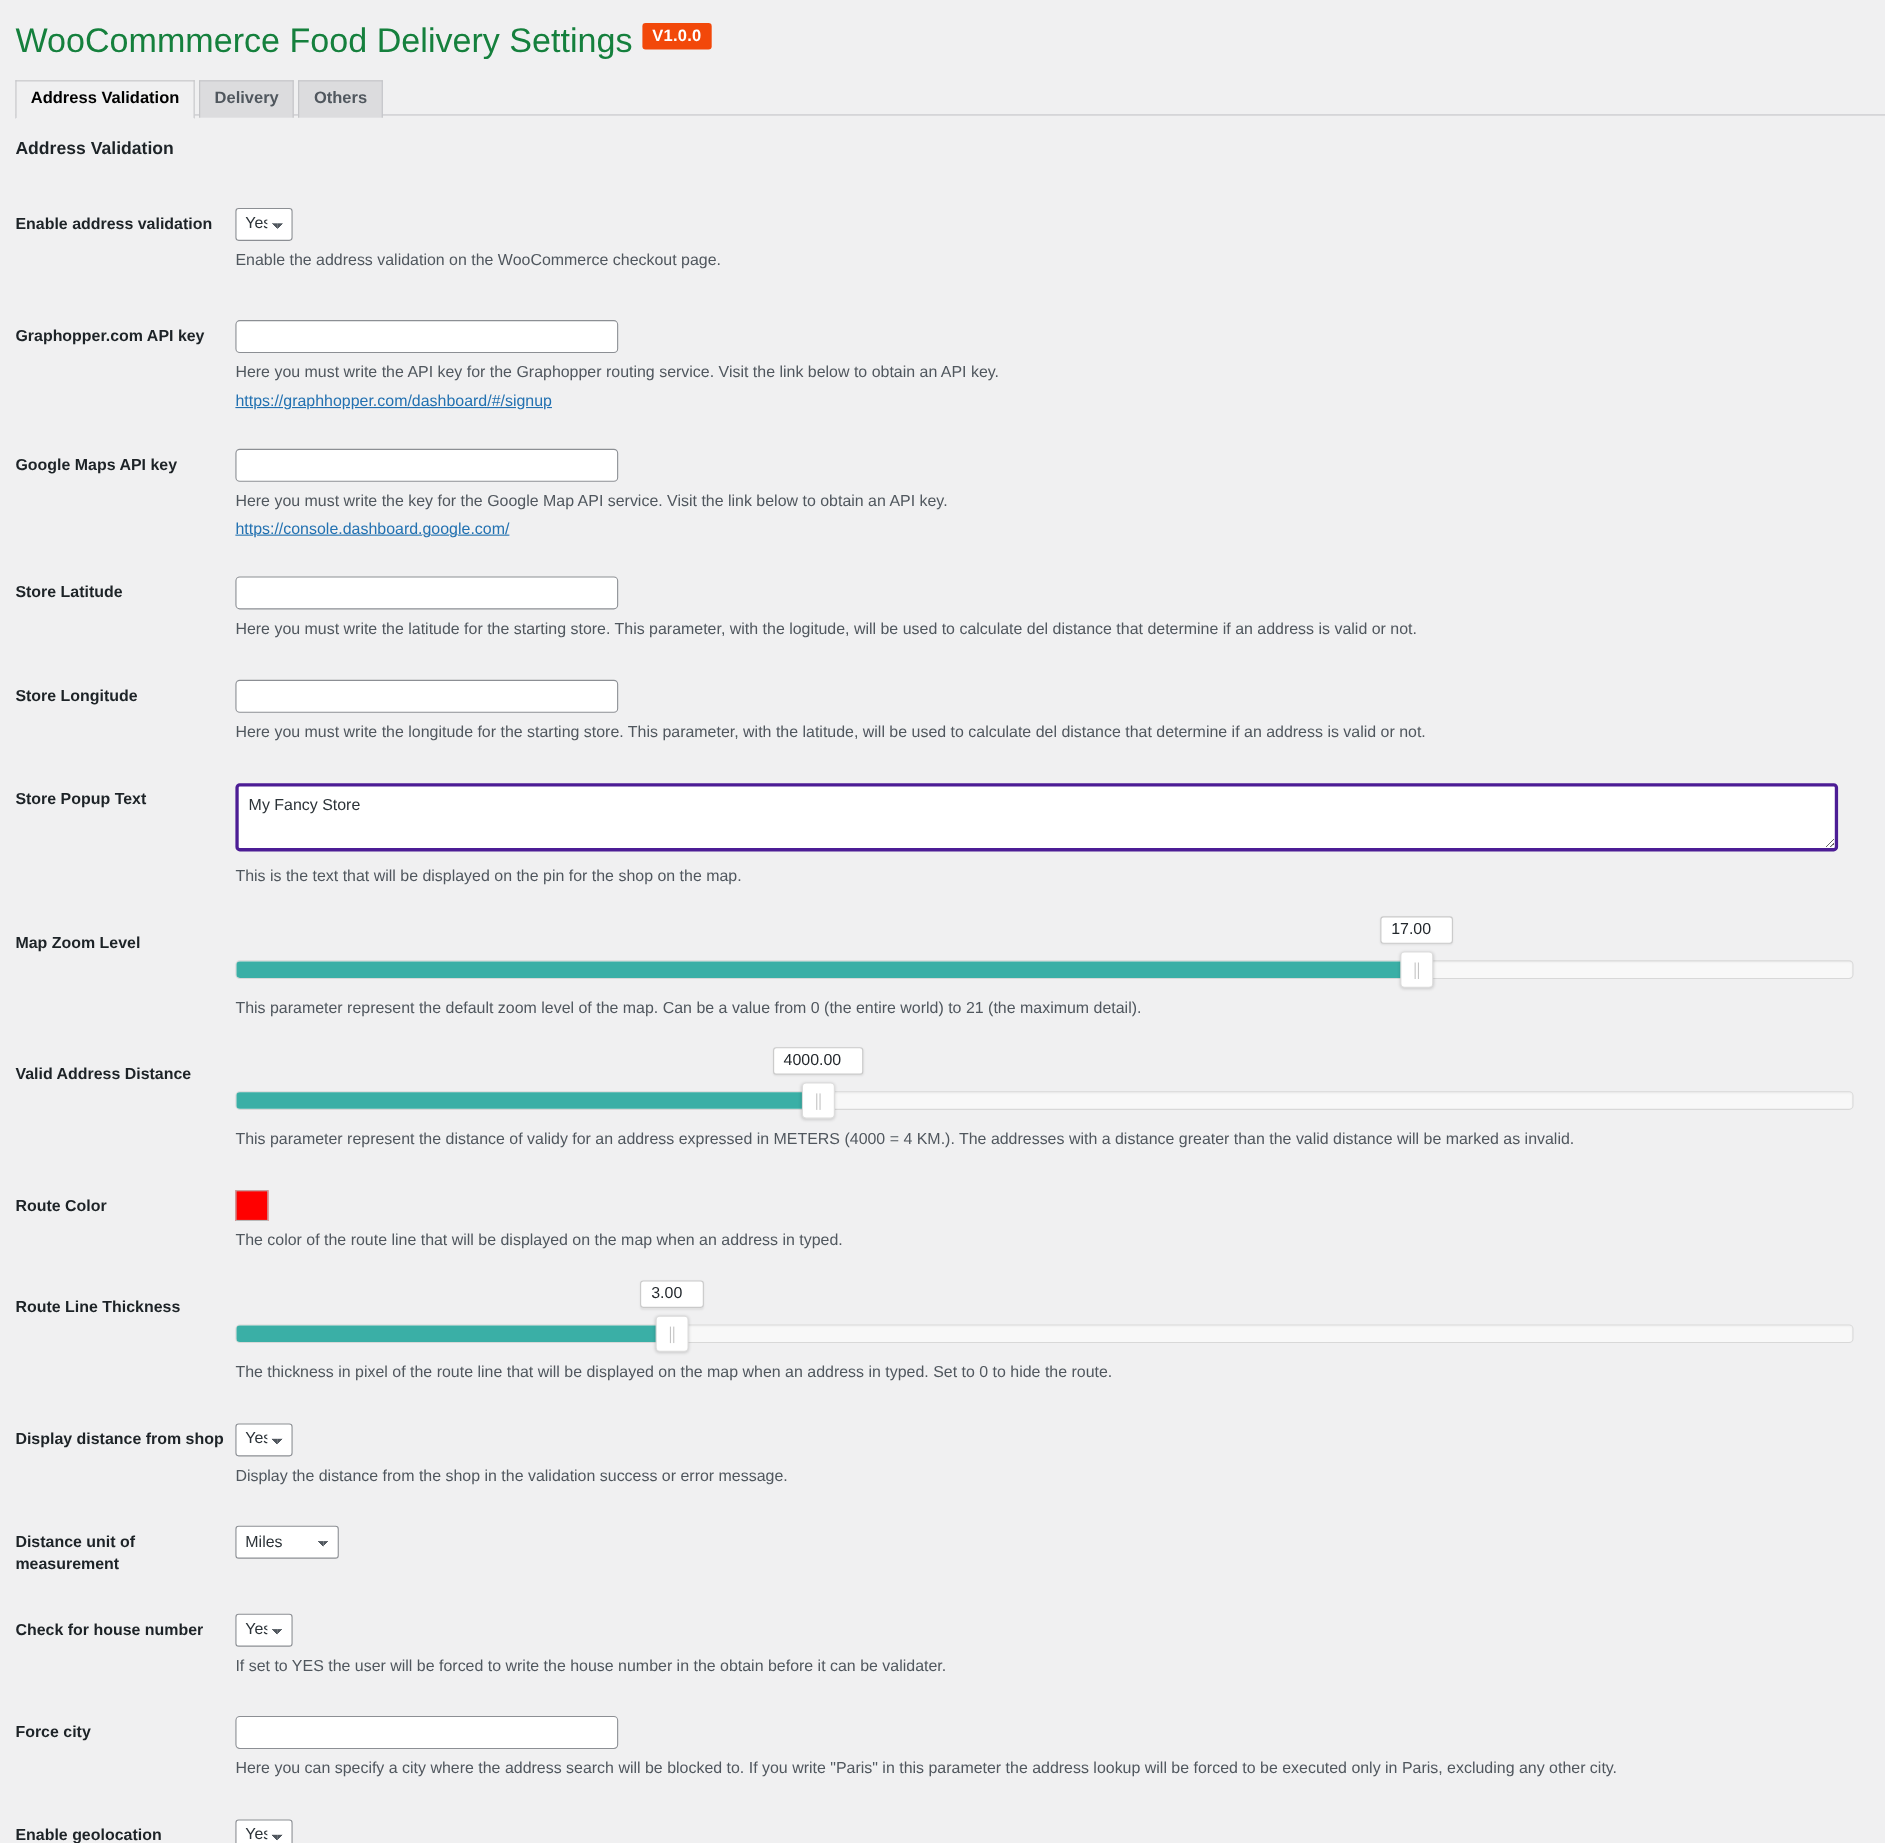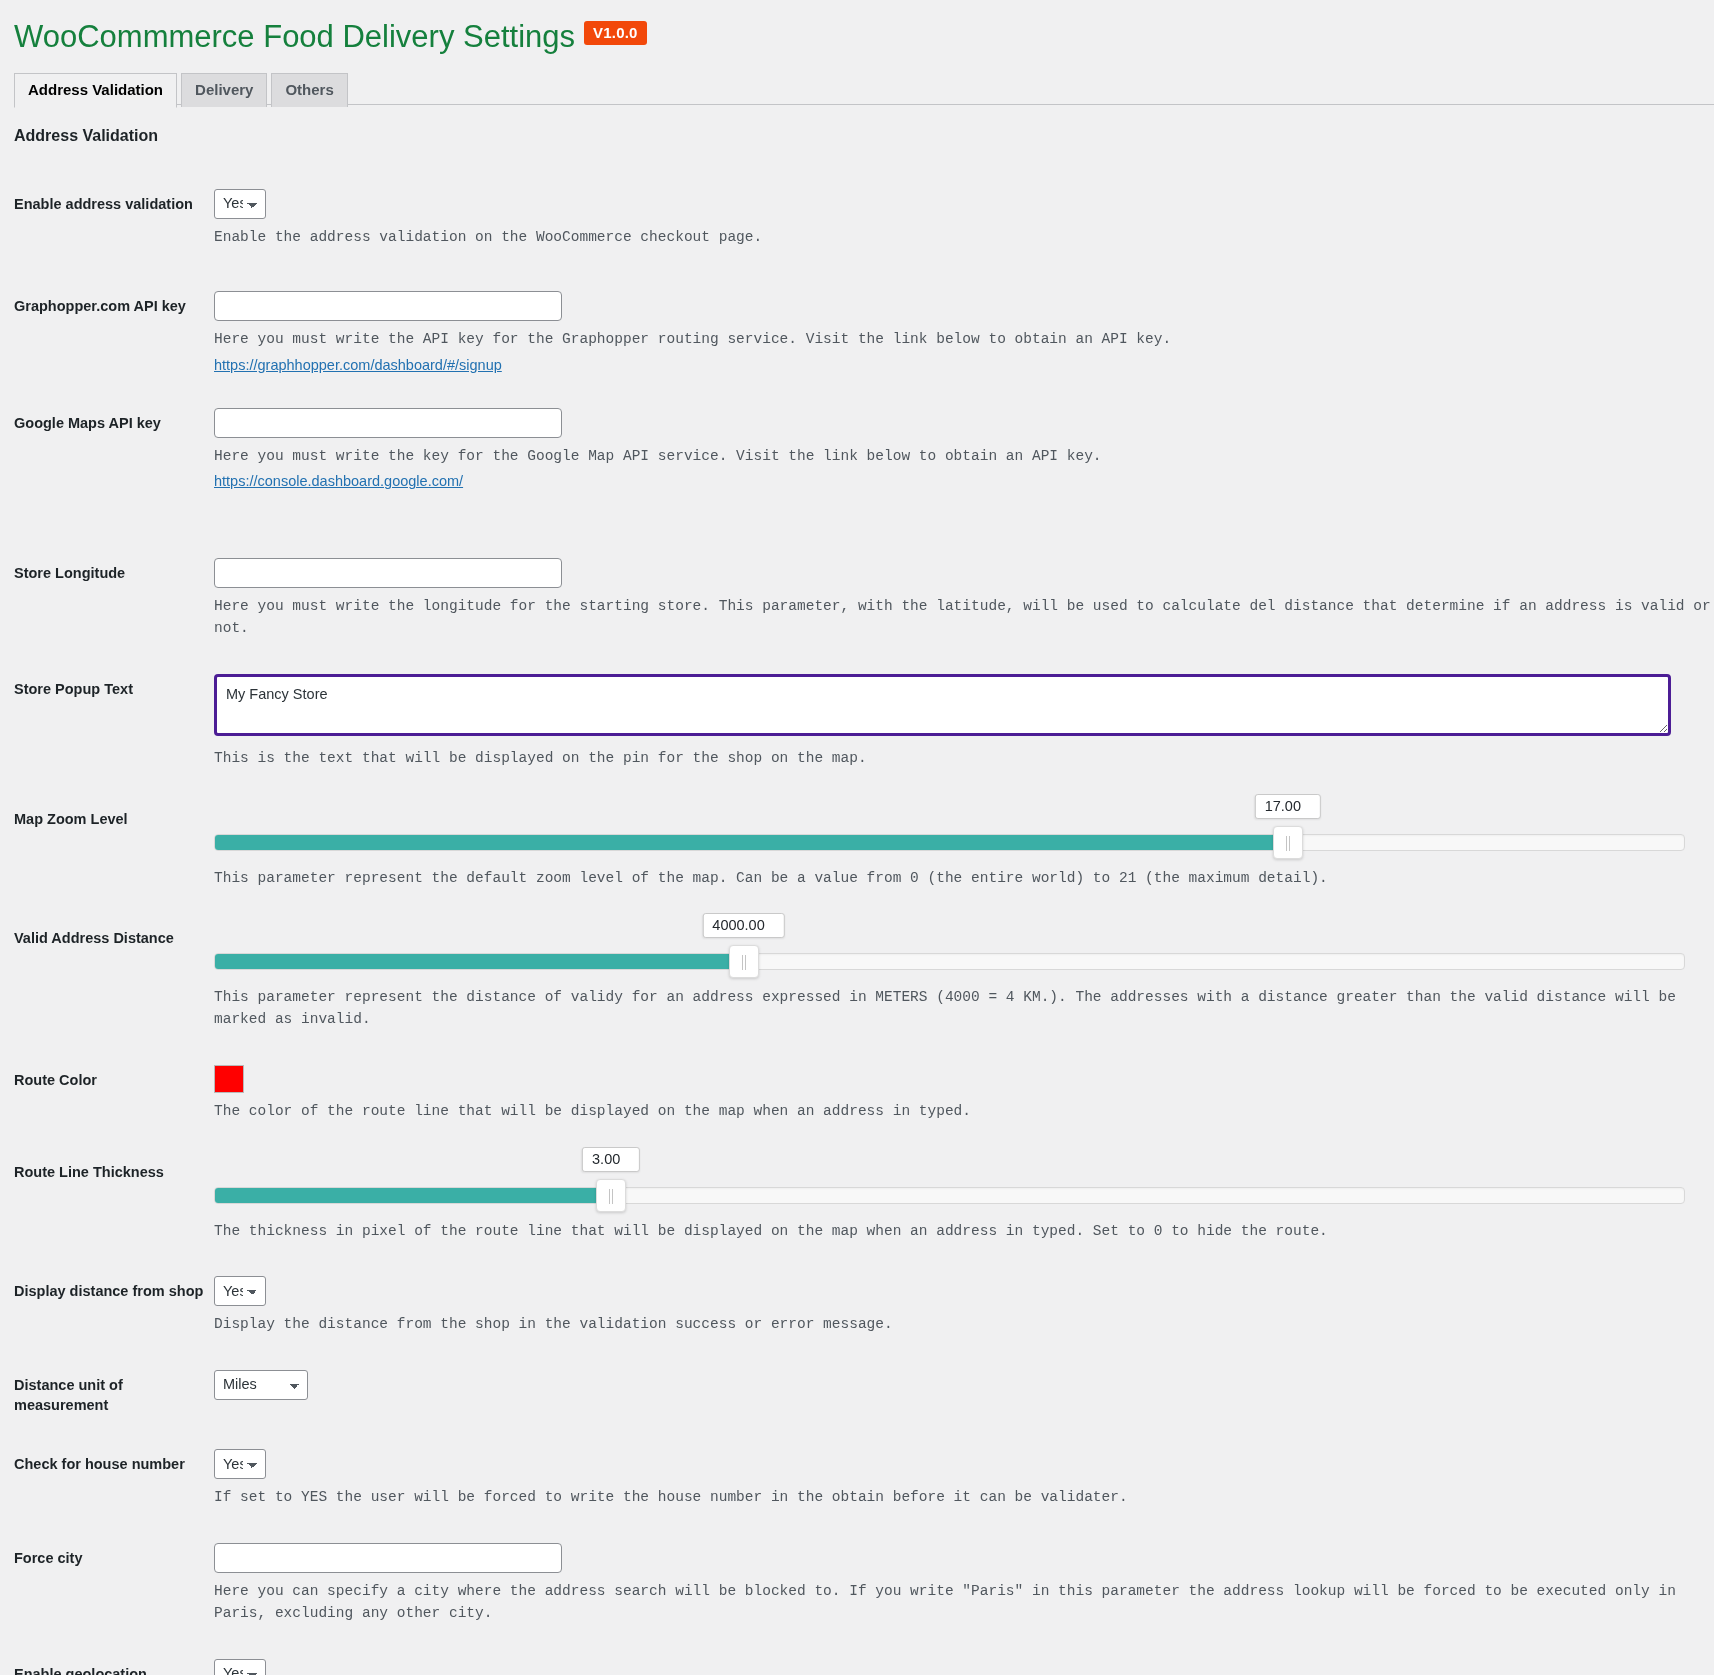--- a/index.html
+++ b/index.html
@@ -96,21 +96,20 @@
   }
   .row-field {
     flex: 1 1 auto;
     padding-left: 0;
   }
   .desc {
     font-size: 14.5px;
     color: #50575e;
     line-height: 1.5;
     margin: 8px 0 0 0;
-    font-family: Liberation Mono, monospace;
   }
   .desc a, .link {
     color: #2271b1;
     text-decoration: underline;
     font-size: 14.5px;
     display: inline-block;
     margin-top: 6px;
   }
 
   
@@ -280,20 +279,27 @@
   <div class="form-row">
     <div class="row-label">Google Maps API key</div>
     <div class="row-field">
       <input class="wp-text" type="text" value="" style="">
       <div class="desc">Here you must write the key for the Google Map API service. Visit the link below to obtain an API key.</div>
       <a class="link">https://console.dashboard.google.com/</a>
     </div>
   </div>
 
   <div class="row-gap-md"></div>
+  <div class="form-row">
+    <div class="row-label">Store Latitude</div>
+    <div class="row-field">
+      <input class="wp-text" type="text" value="" style="">
+      <div class="desc">Here you must write the latitude for the starting store. This parameter, with the logitude, will be used to calculate del distance that determine if an address is valid or not.</div>
+    </div>
+  </div>
 
   <div class="row-gap-md"></div>
   <div class="form-row">
     <div class="row-label">Store Longitude</div>
     <div class="row-field">
       <input class="wp-text" type="text" value="" style="">
       <div class="desc">Here you must write the longitude for the starting store. This parameter, with the latitude, will be used to calculate del distance that determine if an address is valid or not.</div>
     </div>
   </div>
 

